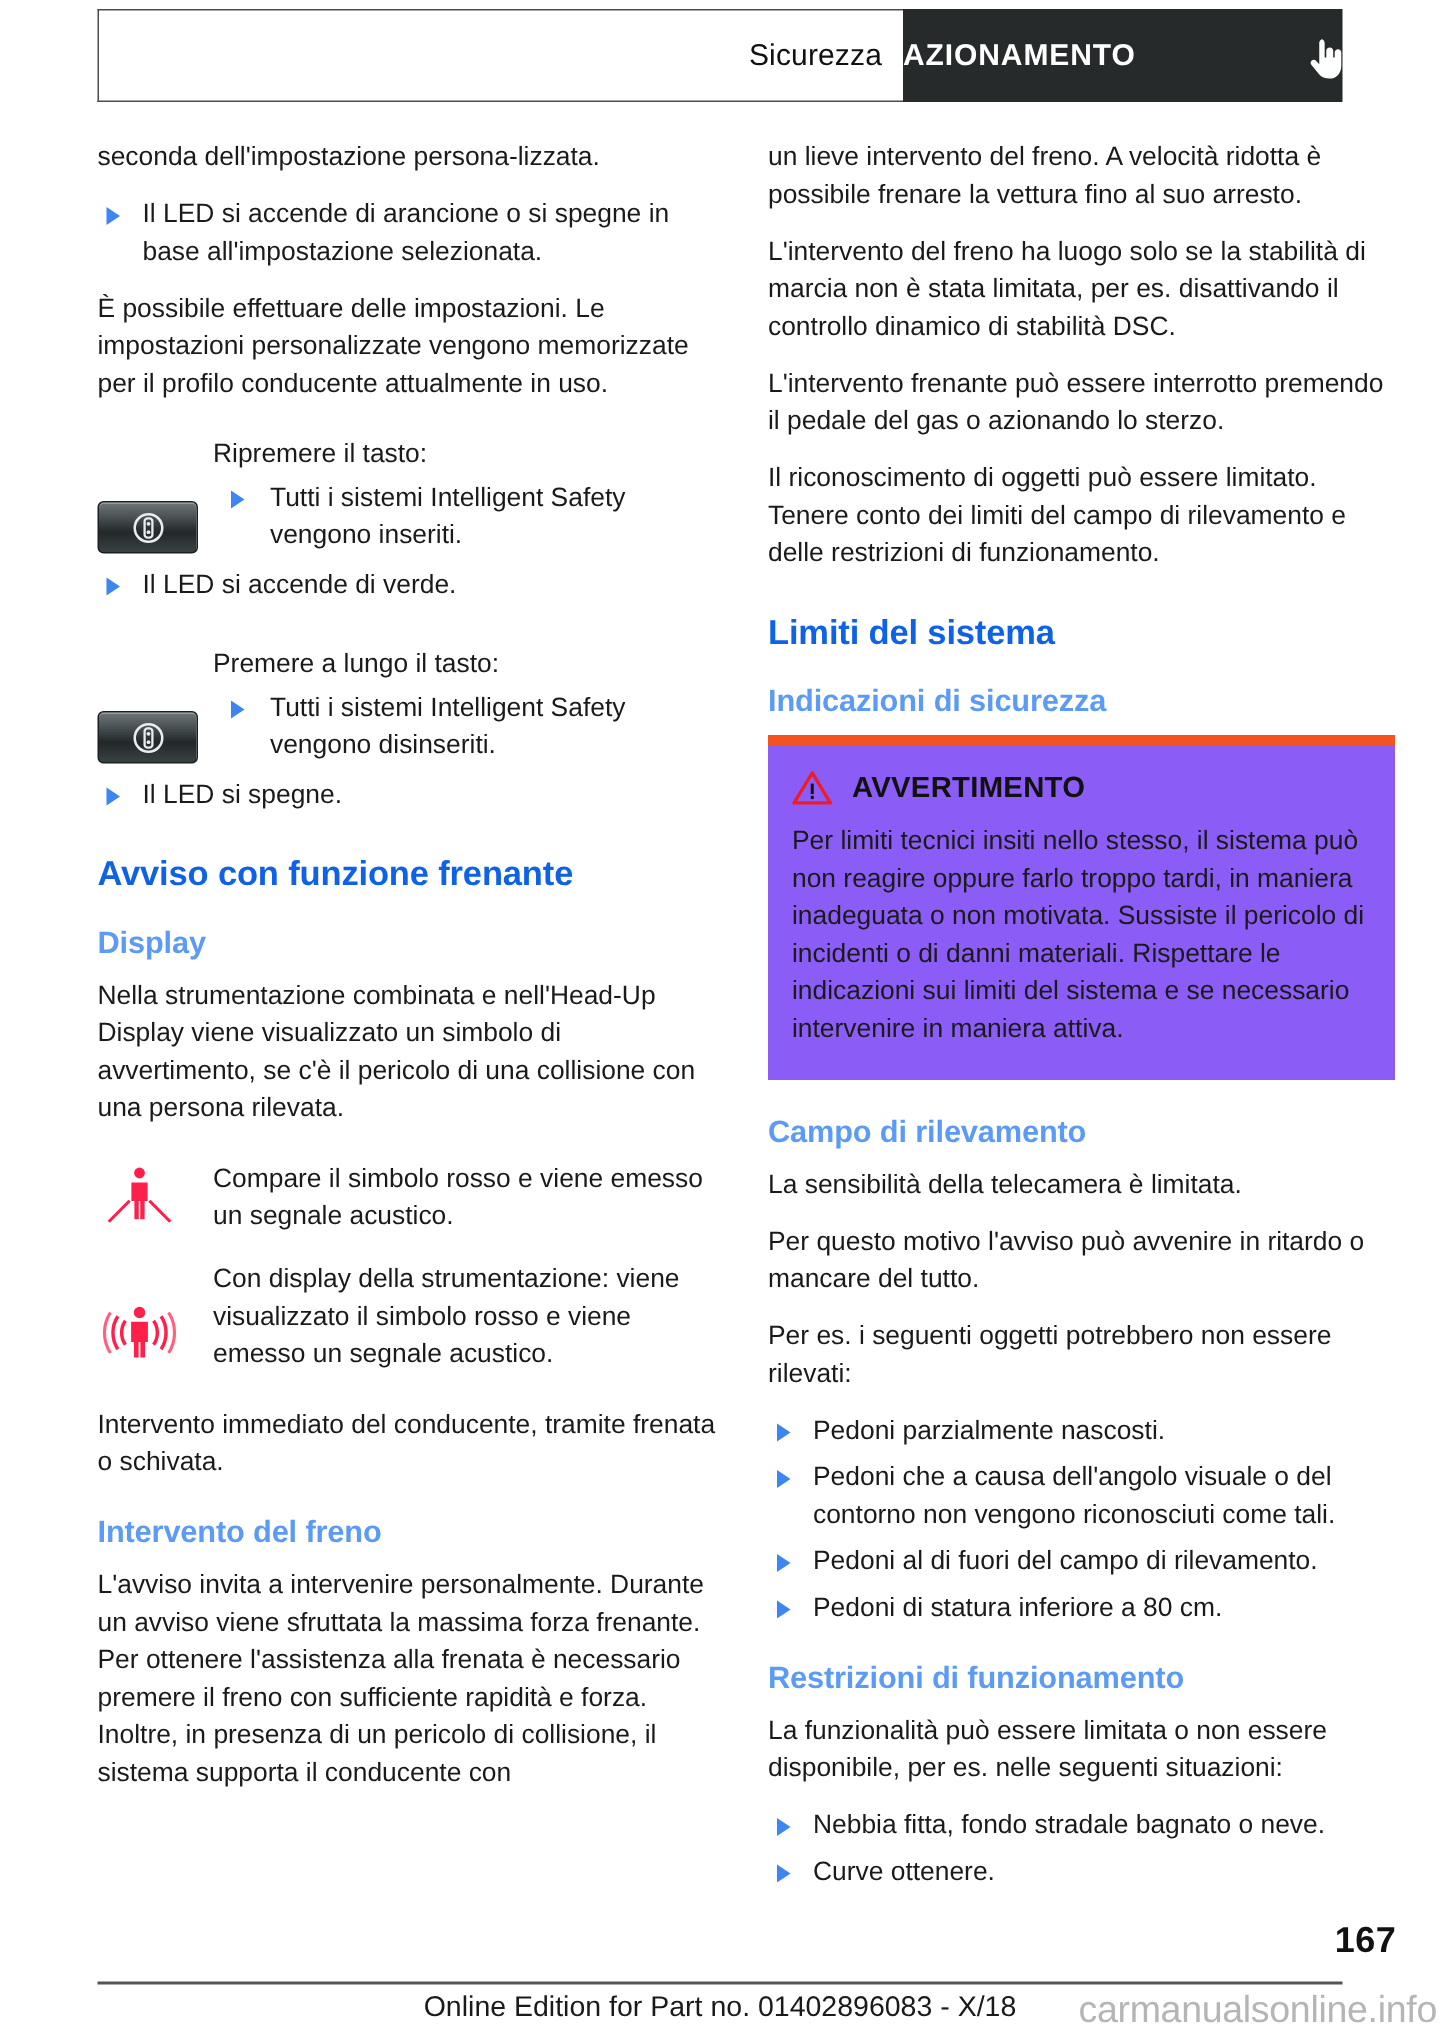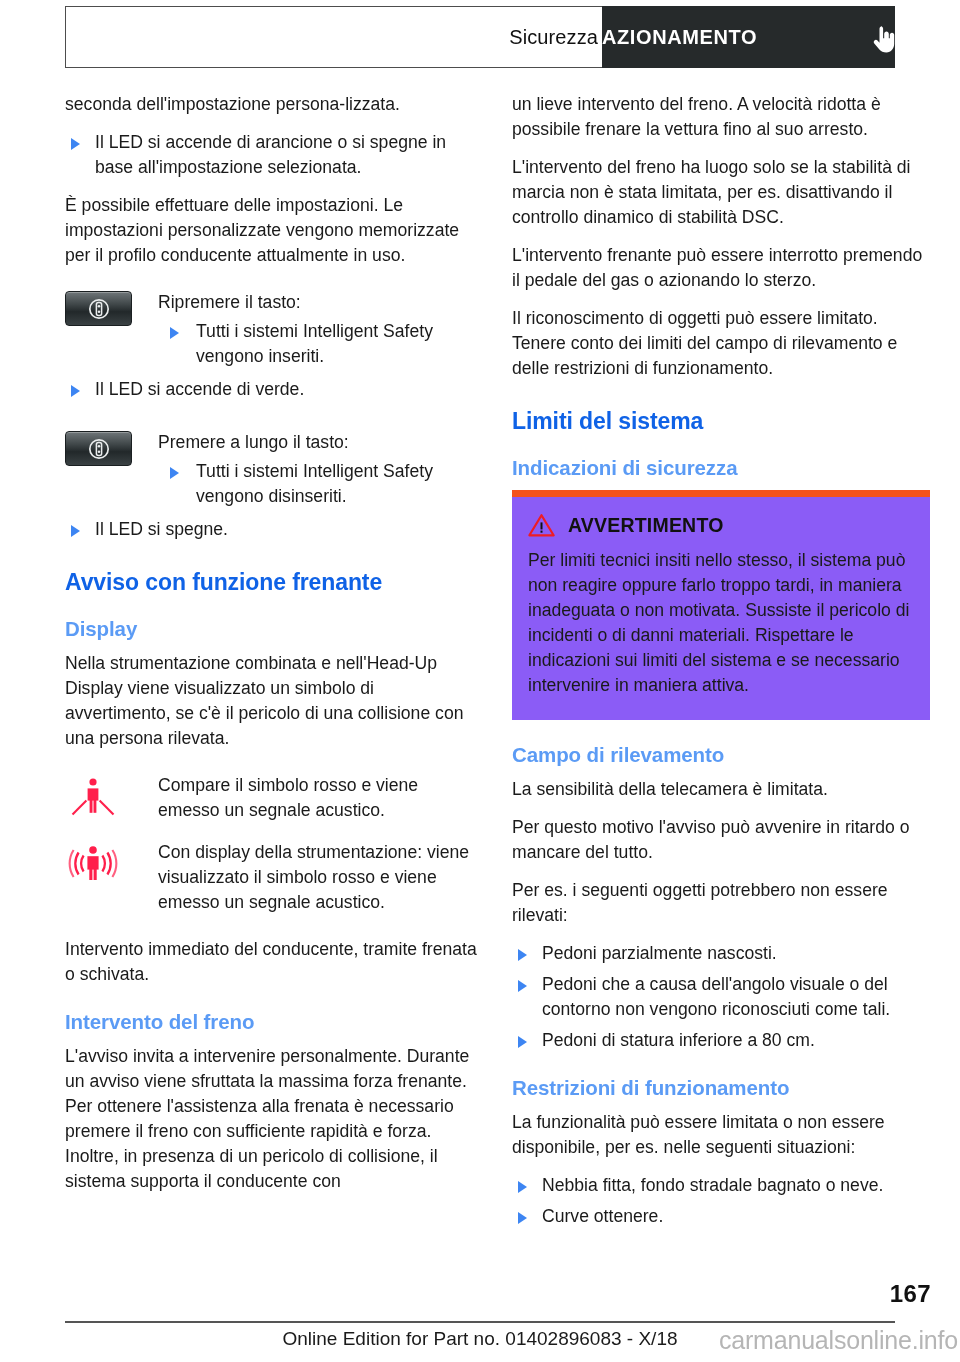--- a/index.html
+++ b/index.html
@@ -27,21 +27,21 @@
     align-items: stretch;
   }
   .header-breadcrumb {
     flex: 1 1 auto;
     border: 1px solid #4d4d4d;
     border-right: none;
     background: #ffffff;
     display: flex;
     align-items: center;
     justify-content: flex-end;
-    padding-right: 4px;
+    padding-right: 14px;
     box-sizing: border-box;
   }
   .header-breadcrumb-label {
     font-size: 20px;
     color: #111111;
     letter-spacing: 0.1px;
   }
   .header-chapter {
     flex: 0 0 293px;
     background: #262a2b;
@@ -127,23 +127,22 @@
     width: 0;
     height: 0;
     border-left: 9px solid #3d85f2;
     border-top: 6px solid transparent;
     border-bottom: 6px solid transparent;
   }
 
   
   .iconrow {
     display: flex;
-    align-items: flex-start;
+    align-items: flex-end;
     margin: 0 0 8px 0;
-    gap: 16px;
   }
   .iconrow .icon-cell {
     flex: 0 0 77px;
     padding-top: 2px;
   }
   .iconrow .icon-text {
     flex: 1 1 auto;
     font-size: 17.6px;
     line-height: 25px;
     padding-top: 1px;
@@ -430,20 +429,24 @@
       <li>
         <span class="tri"></span>
         <span>Pedoni parzialmente nascosti.</span>
       </li>
       <li>
         <span class="tri"></span>
         <span>Pedoni che a causa dell'angolo visuale o del contorno non vengono riconosciuti come tali.</span>
       </li>
       <li>
         <span class="tri"></span>
+        <span>Pedoni al di fuori del campo di rilevamento.</span>
+      </li>
+      <li>
+        <span class="tri"></span>
         <span>Pedoni di statura inferiore a 80 cm.</span>
       </li>
     </ul>
 
     <h2 class="sub">Restrizioni di funzionamento</h2>
 
     <p class="para">La funzionalità può essere limitata o non essere disponibile, per es. nelle seguenti situazioni:</p>
 
     <ul class="blist">
       <li>

